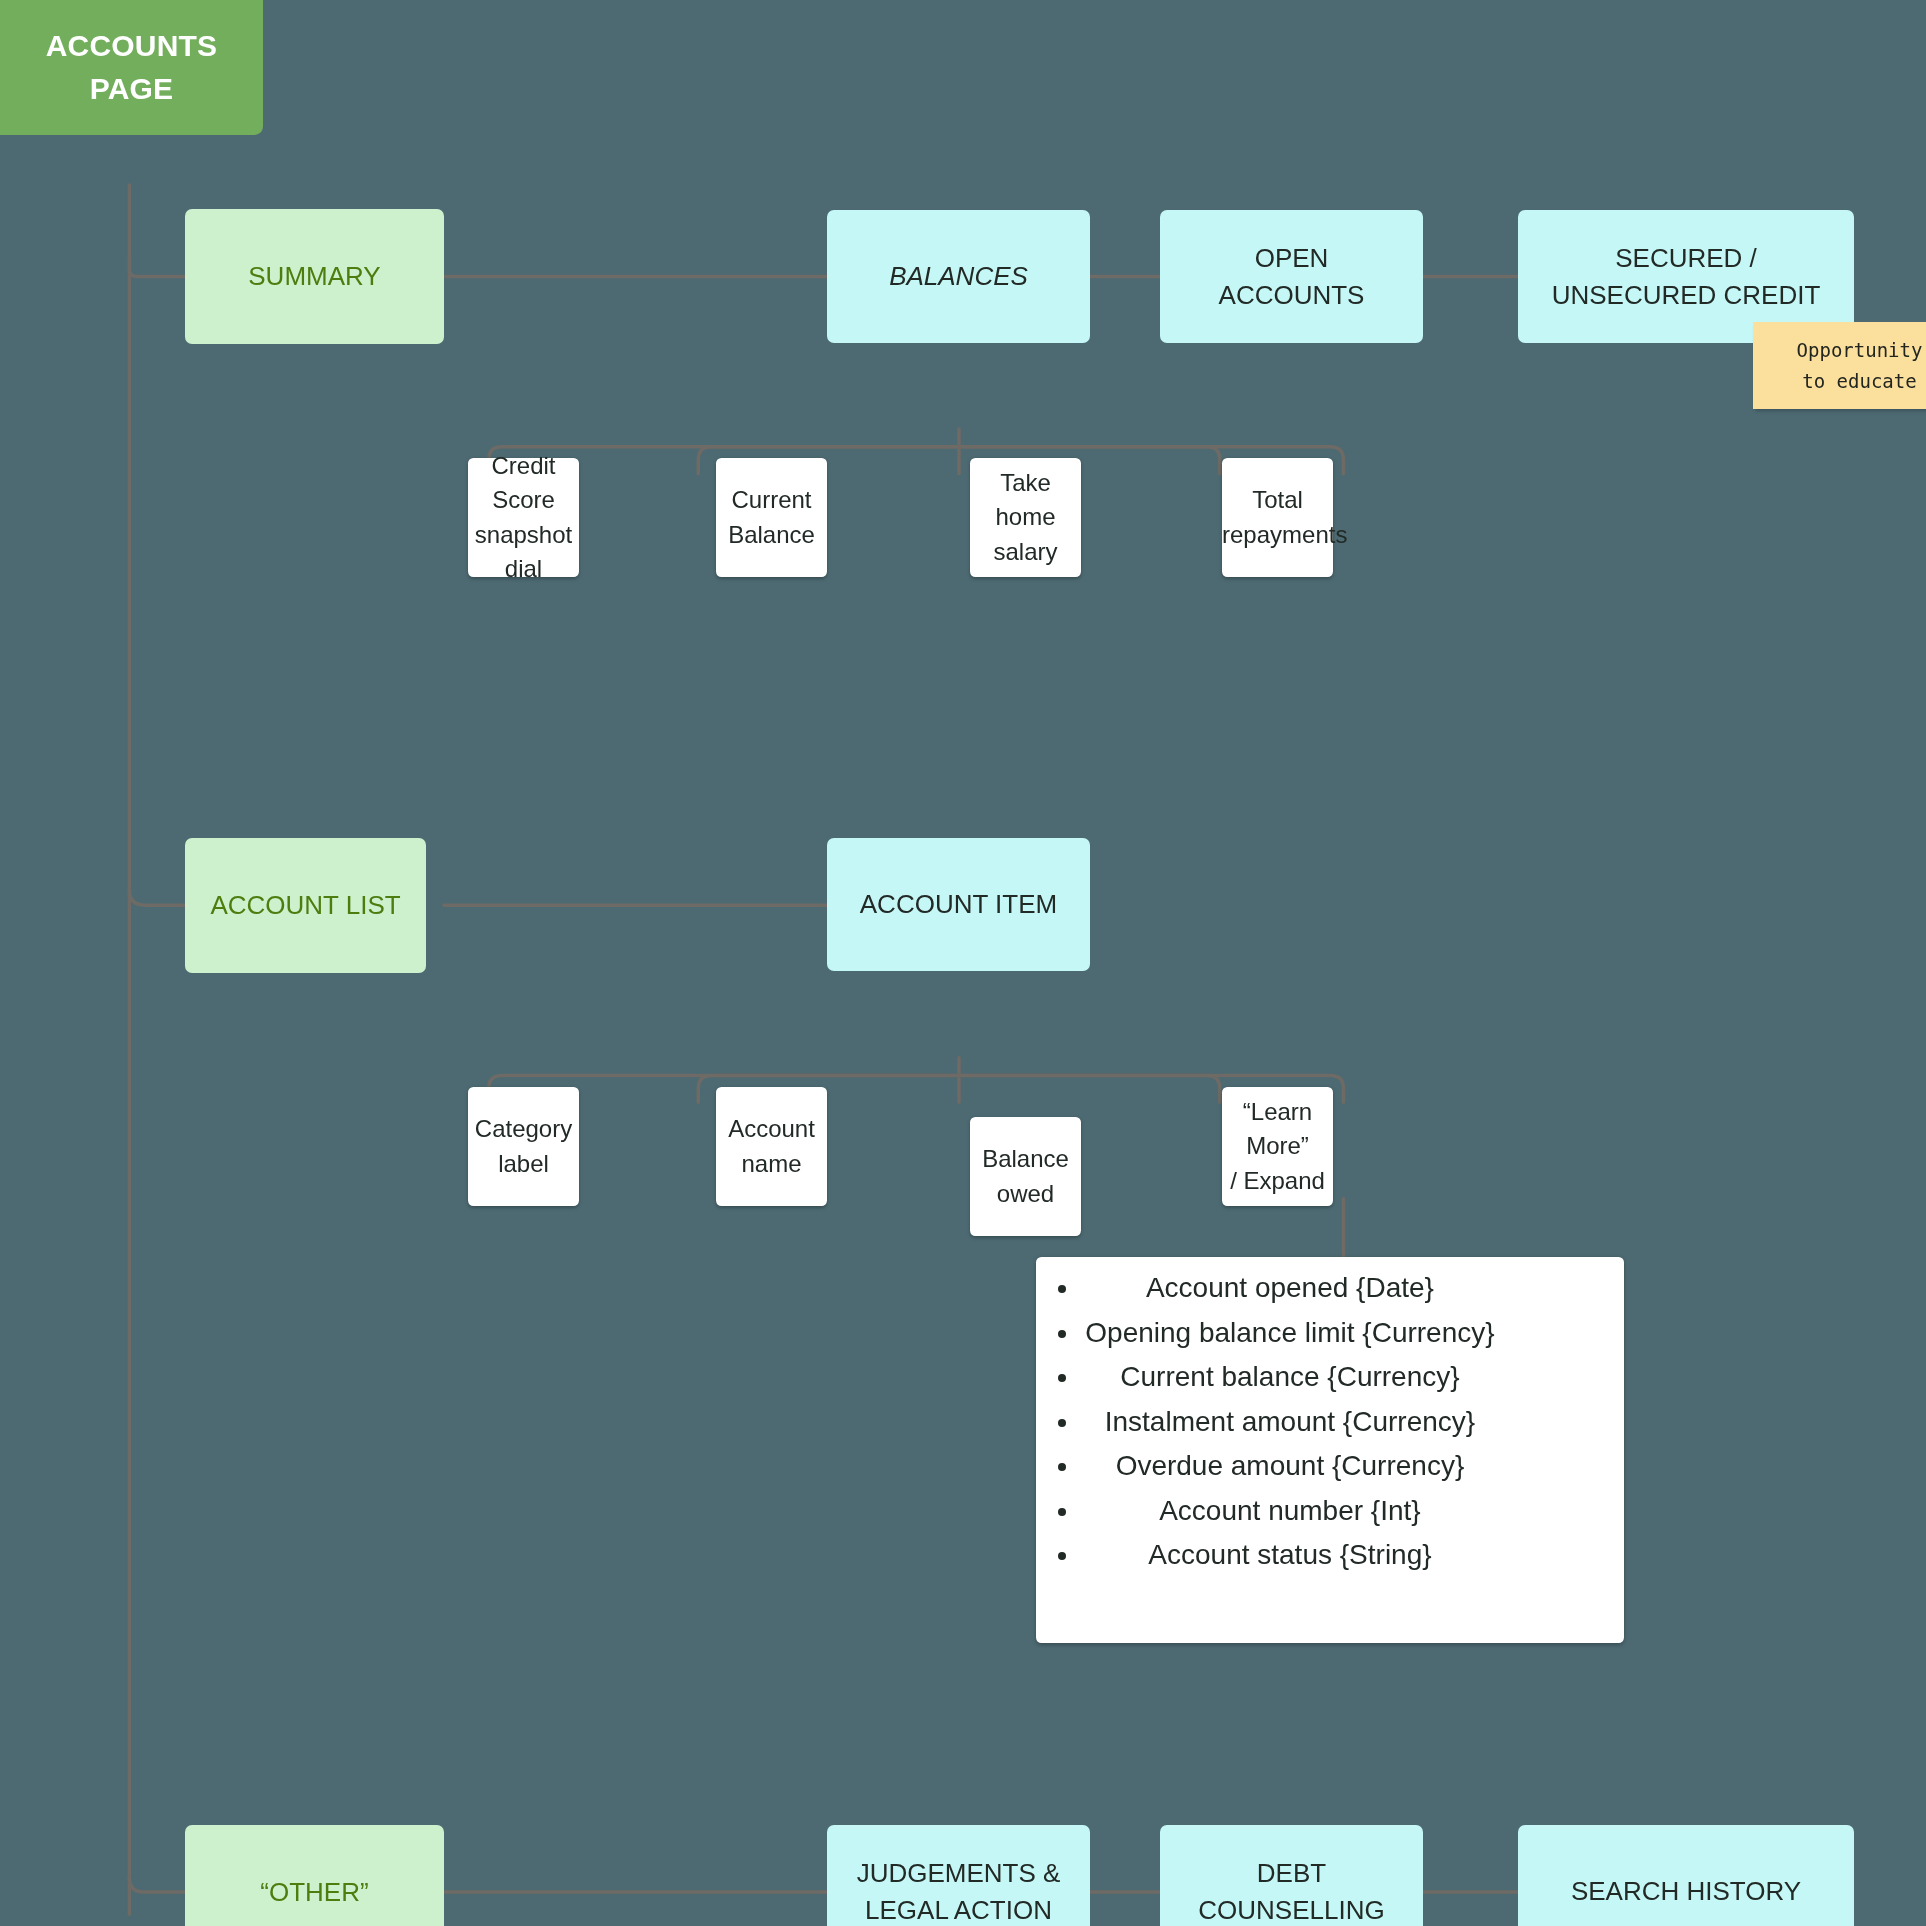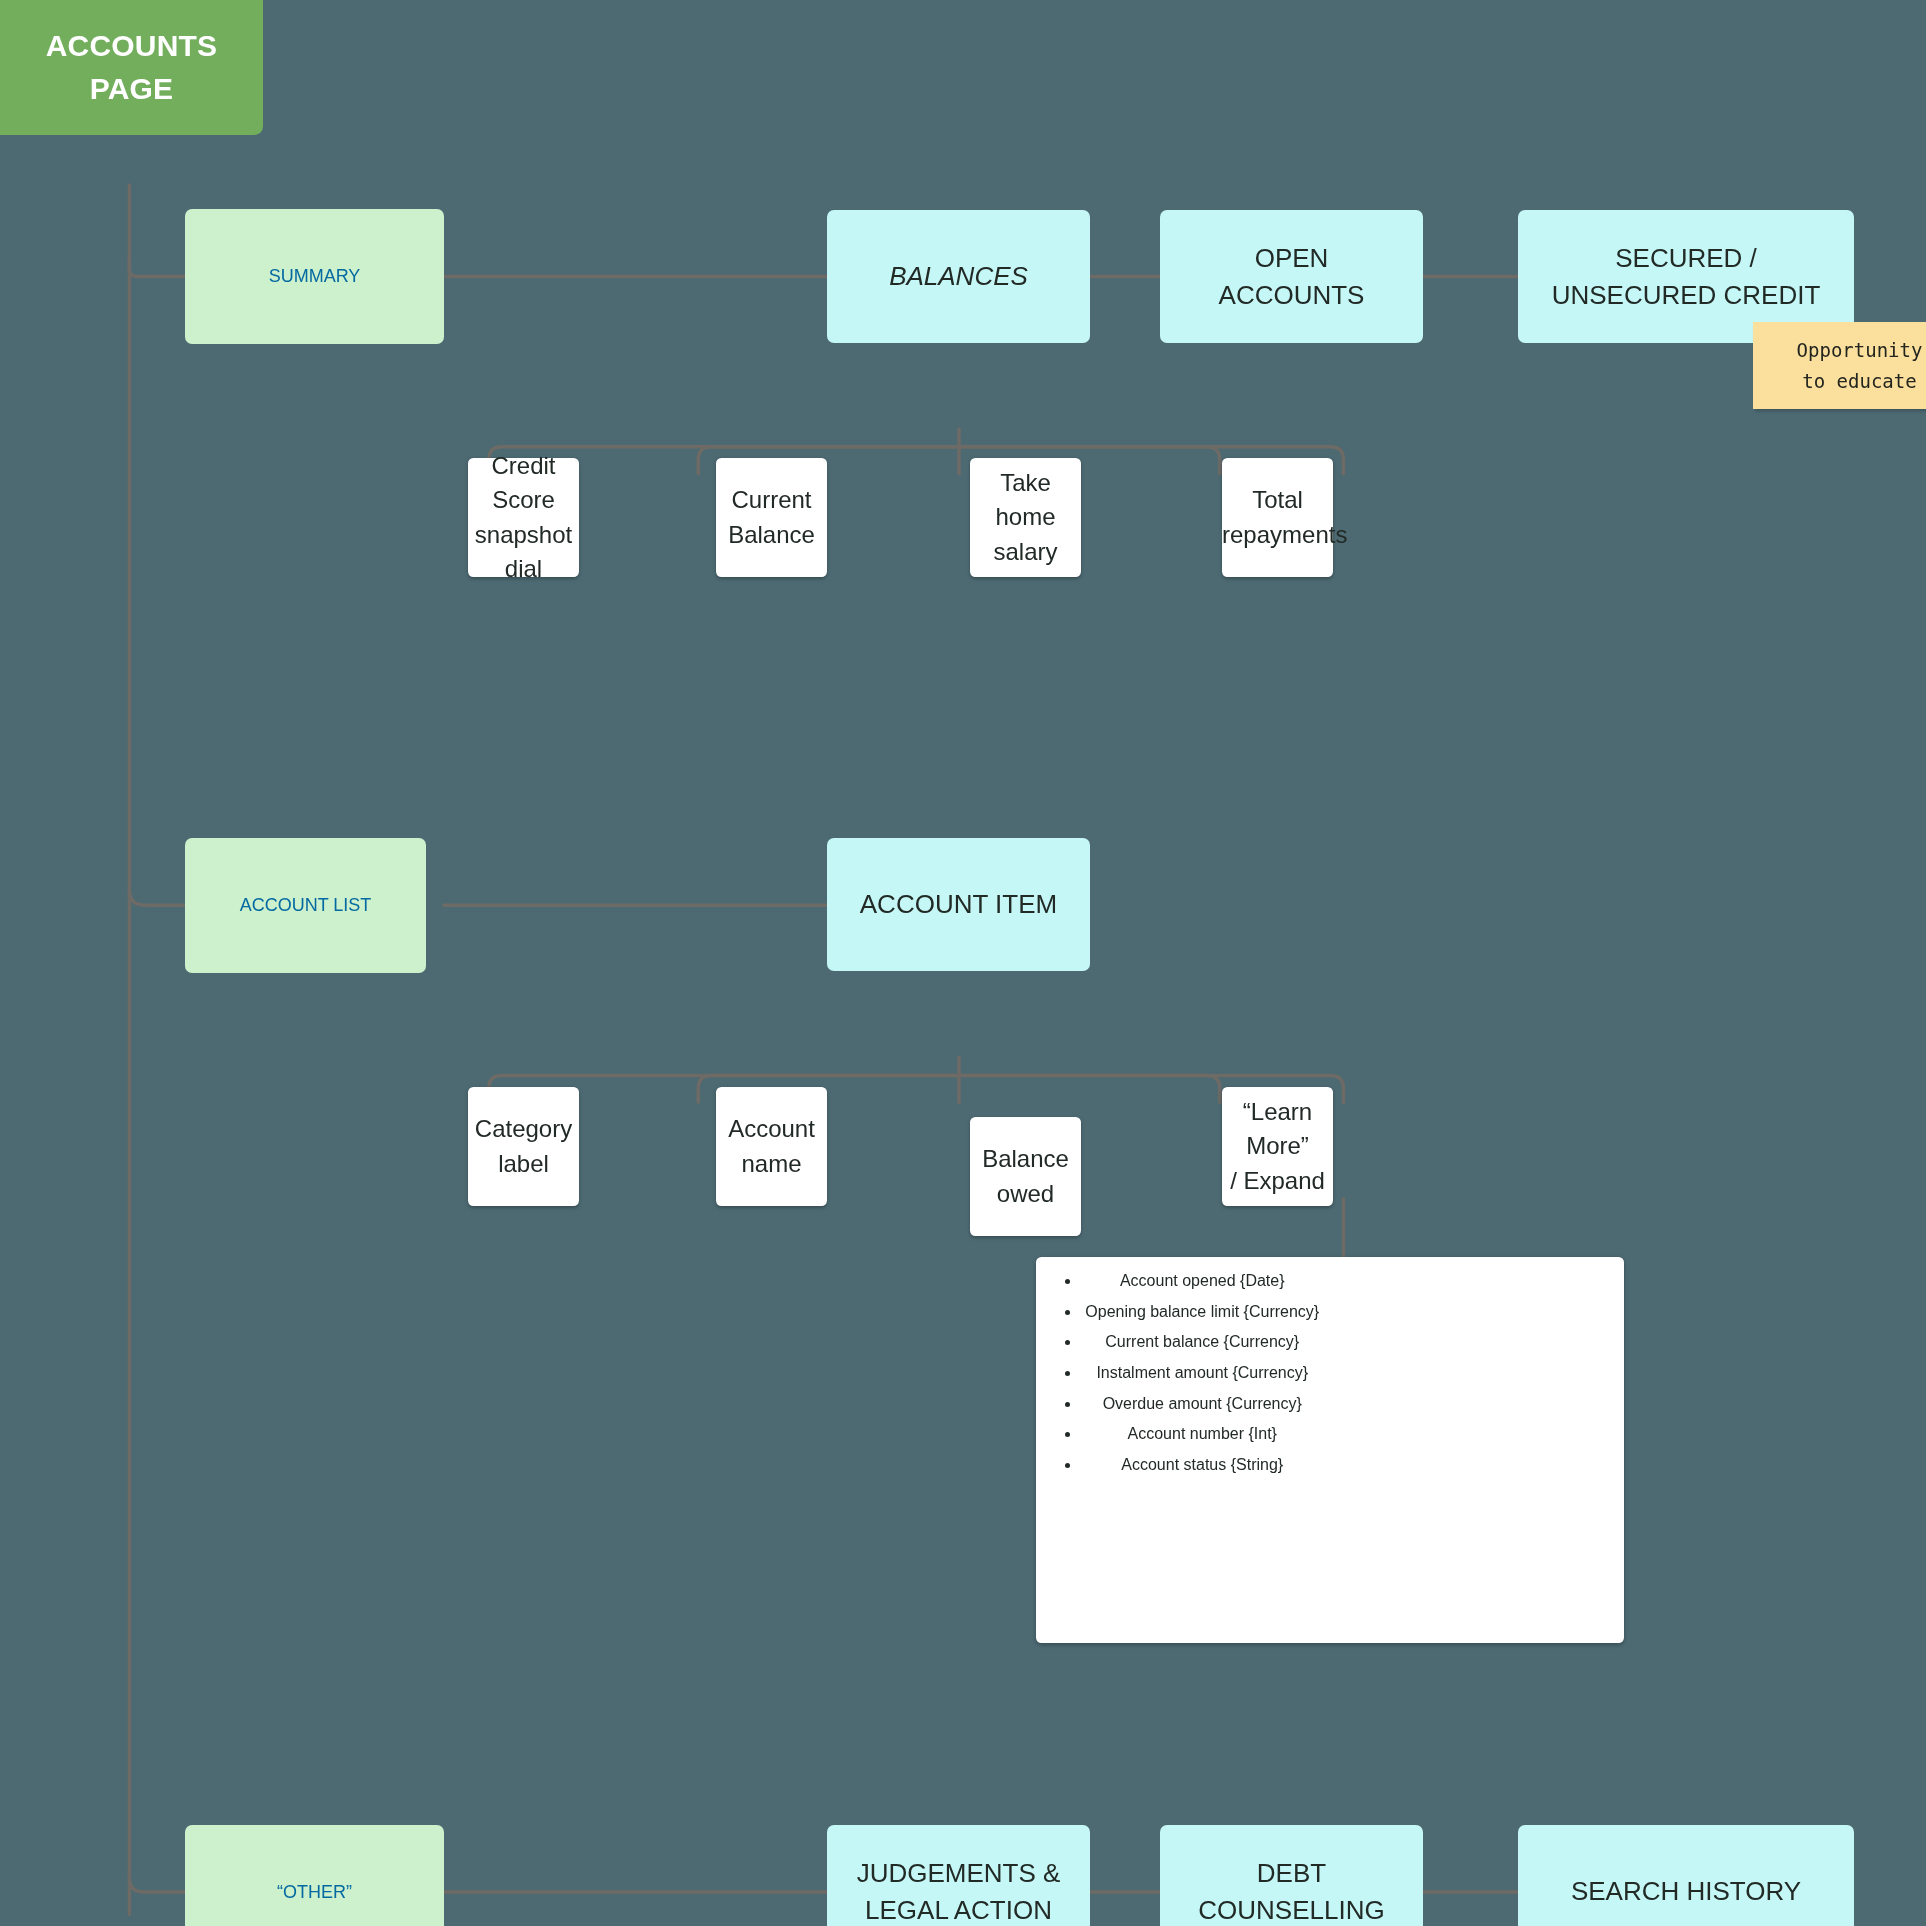--- a/index.html
+++ b/index.html
@@ -35,22 +35,22 @@
   .node.root {
     background: #72ae5c;
     color: #ffffff;
     font-weight: bold;
     font-size: 30px;
     letter-spacing: 0.2px;
     border-radius: 0 0 8.5px 0;
   }
   .node.green {
     background: #cdf0cd;
-    color: #0369a1;
-    font-size: 18px;
+    color: #4d7c0f;
+    font-size: 26px;
   }
   .node.cyan {
     background: #c6f7f7;
     color: #222a26;
     font-size: 26px;
   }
   .node.white {
     background: #ffffff;
     color: #222a26;
     font-size: 24px;
@@ -66,21 +66,21 @@
     justify-content: flex-start;
     align-items: flex-start;
     padding: 13px 11.6px 11.6px 11.6px;
     line-height: 1.62;
     box-shadow: 1.9px 2.7px 3.5px rgba(0,0,0,0.22);
     z-index: 6;
   }
   .node.listbox {
     background: #ffffff;
     color: #222a26;
-    font-size: 16px;
+    font-size: 28px;
     border-radius: 5.4px;
     justify-content: flex-start;
     align-items: flex-start;
     padding: 15.4px 15.4px 15.4px 15.4px;
     box-shadow: 0 1.9px 4.6px rgba(0,0,0,0.28);
   }
   .node.listbox ul {
     margin: 0;
     padding: 0 0 0 30px;
     list-style: disc;

